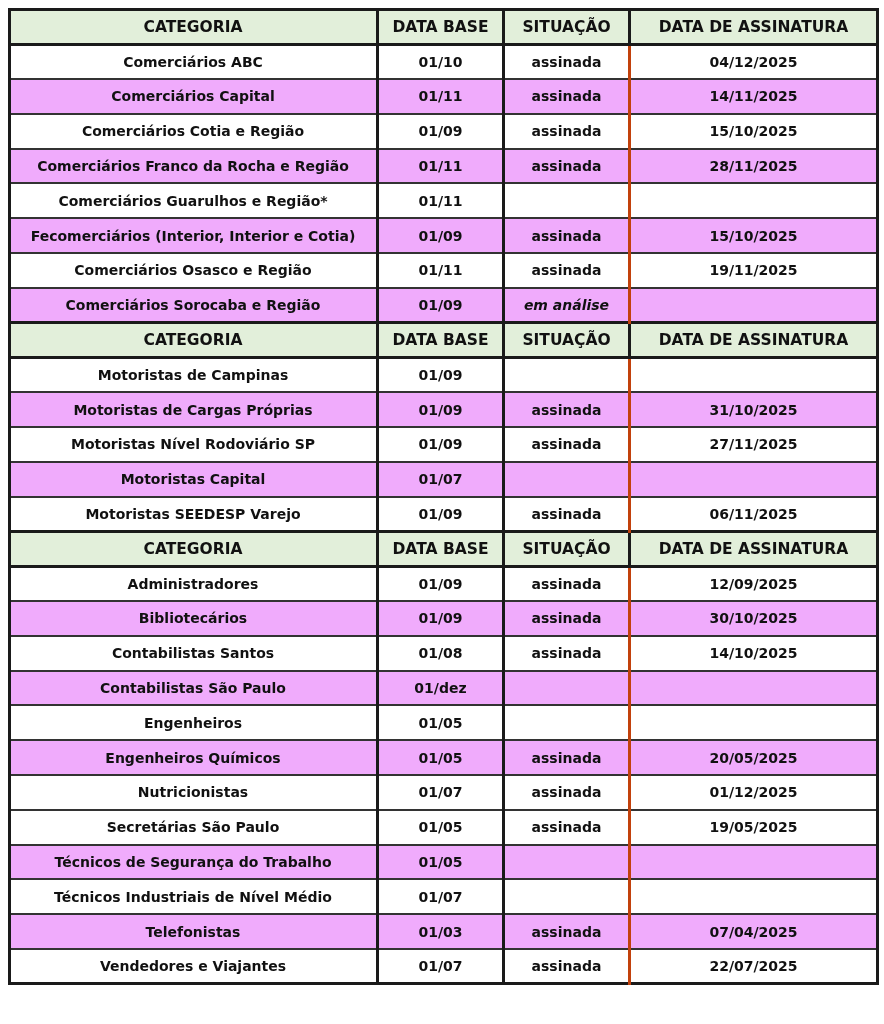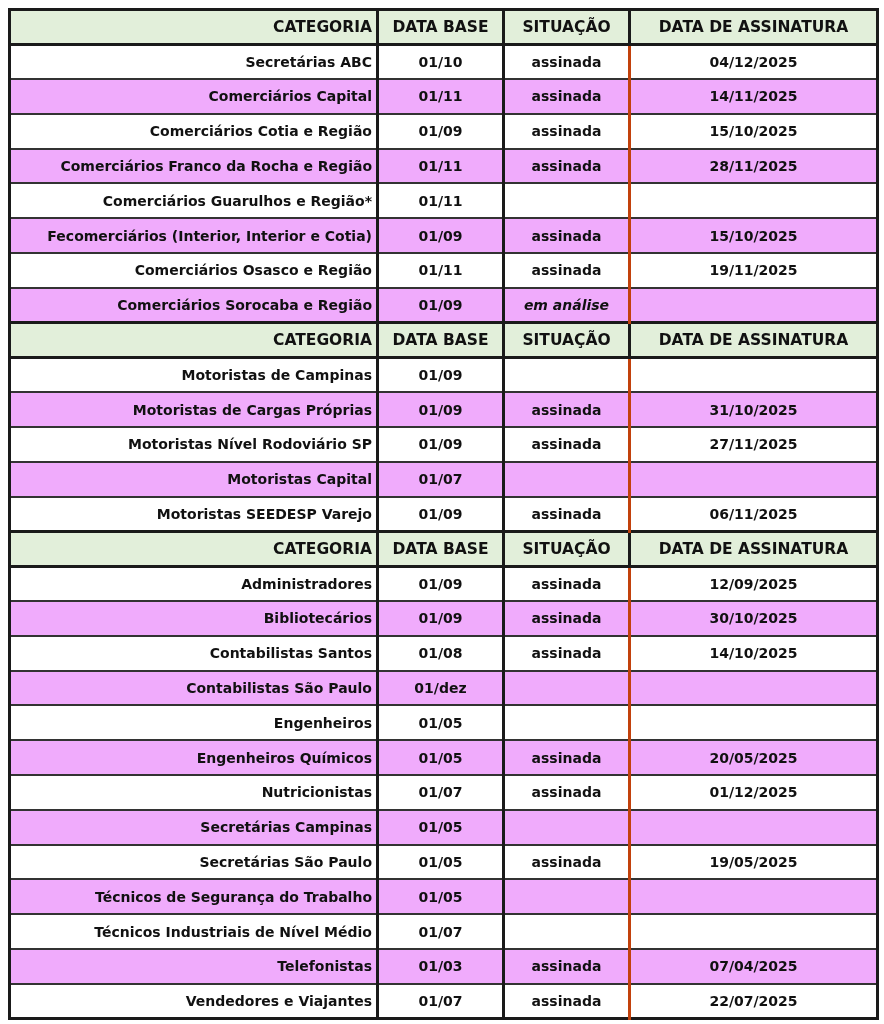--- a/index.html
+++ b/index.html
@@ -34,21 +34,21 @@
       box-sizing: border-box;
       border-top: 2px solid #333333;
       border-bottom: 2px solid #333333;
       border-left: 2px solid #222222;
       border-right: 2px solid #222222;
       font-size: 14px;
       font-weight: bold;
       white-space: nowrap;
       overflow: hidden;
     }
-    #tbl td.cat, #tbl th.cat { text-align: right; padding-left: 3px; }
+    #tbl td.cat, #tbl th.cat { text-align: center; padding-left: 3px; }
     #tbl td.ctr, #tbl th.ctr { text-align: center; }
     #tbl tr.hdr th {
       background: #e2efda;
       font-size: 15.5px;
       border-top: 3px solid #1a1a1a;
       border-bottom: 3px solid #1a1a1a;
     }
     #tbl tr.hdr th + th { border-left: 3px solid #1a1a1a; }
     #tbl tr.row-odd td { background: #ffffff; }
     #tbl tr.row-even td { background: #f0abfc; }
@@ -68,21 +68,21 @@
       <col class="c4">
   </colgroup>
   <tbody id="tbody">
       <tr class="hdr">
         <th class="cat">CATEGORIA</th>
         <th class="ctr">DATA BASE</th>
         <th class="ctr">SITUAÇÃO</th>
         <th class="ctr">DATA DE ASSINATURA</th>
       </tr>
       <tr class="row-odd">
-        <td class="cat c1col">Secretárias ABC</td>
+        <td class="cat c1col">Comerciários ABC</td>
         <td class="ctr c2col">01/10</td>
         <td class="ctr c3col">assinada</td>
         <td class="ctr">04/12/2025</td>
       </tr>
       <tr class="row-even">
         <td class="cat c1col">Comerciários Capital</td>
         <td class="ctr c2col">01/11</td>
         <td class="ctr c3col">assinada</td>
         <td class="ctr">14/11/2025</td>
       </tr>
@@ -199,26 +199,20 @@
         <td class="ctr c2col">01/05</td>
         <td class="ctr c3col">assinada</td>
         <td class="ctr">20/05/2025</td>
       </tr>
       <tr class="row-odd">
         <td class="cat c1col">Nutricionistas</td>
         <td class="ctr c2col">01/07</td>
         <td class="ctr c3col">assinada</td>
         <td class="ctr">01/12/2025</td>
       </tr>
-      <tr class="row-even">
-        <td class="cat c1col">Secretárias Campinas</td>
-        <td class="ctr c2col">01/05</td>
-        <td class="ctr c3col"></td>
-        <td class="ctr"></td>
-      </tr>
       <tr class="row-odd">
         <td class="cat c1col">Secretárias São Paulo</td>
         <td class="ctr c2col">01/05</td>
         <td class="ctr c3col">assinada</td>
         <td class="ctr">19/05/2025</td>
       </tr>
       <tr class="row-even">
         <td class="cat c1col">Técnicos de Segurança do Trabalho</td>
         <td class="ctr c2col">01/05</td>
         <td class="ctr c3col"></td>

